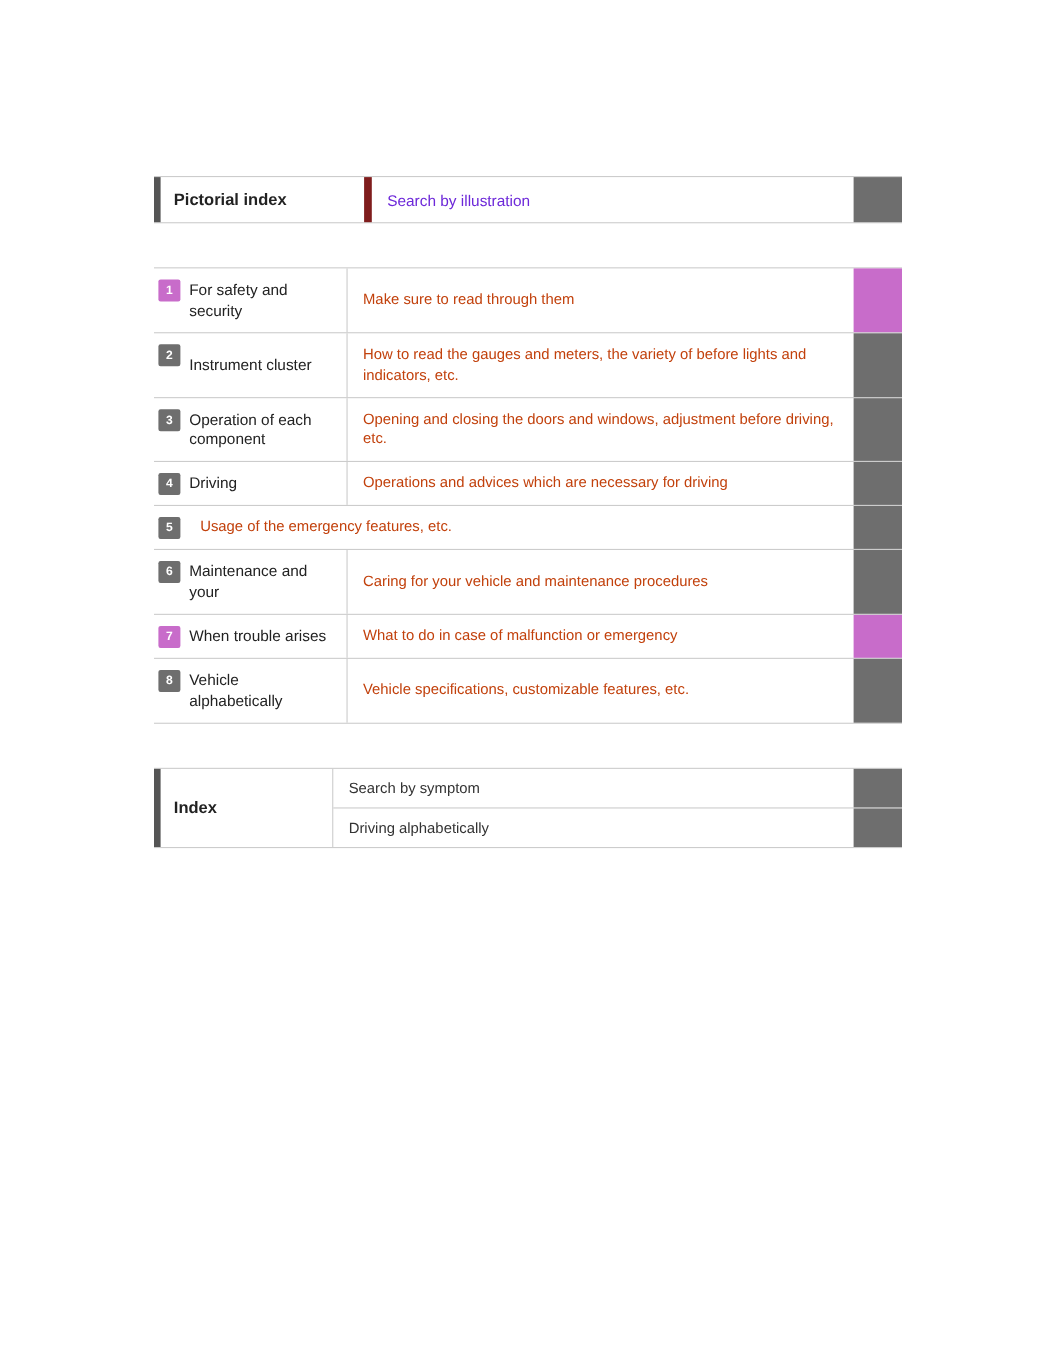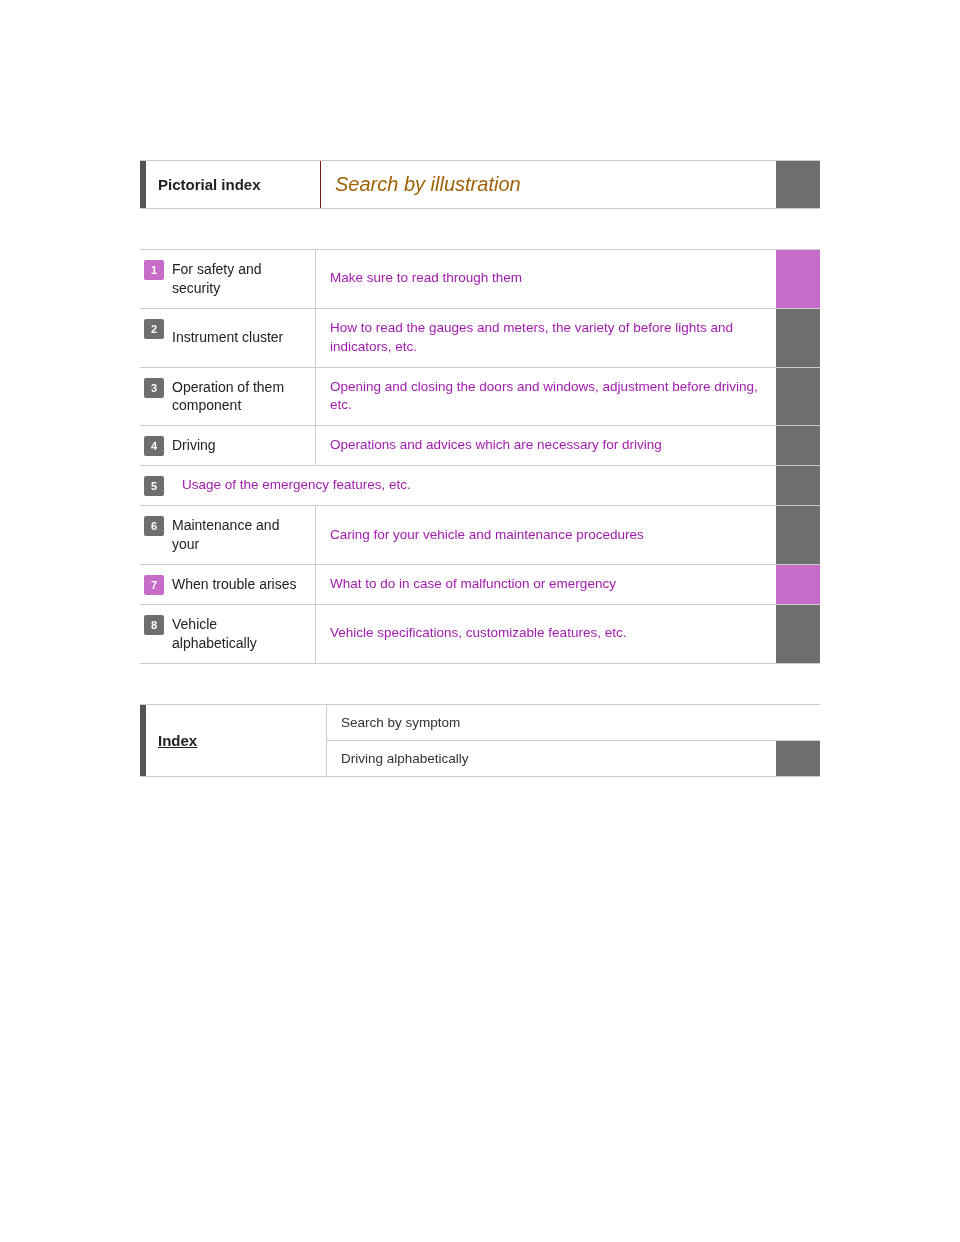--- a/index.html
+++ b/index.html
@@ -34,37 +34,36 @@
       border-bottom: 1px solid #ccc;
     }
 
     .header-left-bar {
       width: 6px;
       background: #555;
       flex-shrink: 0;
     }
 
     .header-title-cell {
-      width: 175px;
+      width: 192px;
       padding: 12px 12px;
       font-weight: bold;
       font-size: 15px;
-      border-right: 1px solid #7f1d1d;
+      border-right: 7px solid #7f1d1d;
       display: flex;
       align-items: center;
     }
 
     .header-desc-cell {
       flex: 1;
       padding: 12px 14px;
       display: flex;
       align-items: center;
-      font-size: 20px;
-      color: #a16207;
-      font-style: italic;
+      font-size: 14px;
+      color: #6d28d9;
     }
 
     .header-right-box {
       width: 44px;
       background: #6e6e6e;
       flex-shrink: 0;
     }
 
     
     .main-table-section {
@@ -113,21 +112,21 @@
       align-items: center;
       line-height: 1.35;
     }
 
     .chapter-desc-cell {
       flex: 1;
       padding: 10px 14px;
       display: flex;
       align-items: center;
       font-size: 13.5px;
-      color: #a21caf;
+      color: #c2410c;
       line-height: 1.4;
     }
 
     .chapter-right-box {
       width: 44px;
       flex-shrink: 0;
     }
 
     
     .index-section {
@@ -142,45 +141,43 @@
       border-bottom: 1px solid #ccc;
     }
 
     .index-left-bar {
       width: 6px;
       background: #555;
       flex-shrink: 0;
     }
 
     .index-title-cell {
-      width: 181px;
+      width: 157px;
       padding: 12px 12px;
       font-weight: bold;
       font-size: 15px;
       border-right: 1px solid #ccc;
       display: flex;
       align-items: center;
-      text-decoration: underline;
     }
 
     .index-rows-col {
       flex: 1;
       display: flex;
       flex-direction: column;
     }
 
     .index-sub-row {
       display: flex;
       align-items: stretch;
       flex: 1;
     }
 
     .index-sub-row:first-child {
       border-bottom: 1px solid #ccc;
-      flex-direction: column;
     }
 
     .index-sub-label {
       flex: 1;
       padding: 10px 14px;
       font-size: 13.5px;
       color: #333;
       display: flex;
       align-items: center;
     }
@@ -219,21 +216,21 @@
         <div class="chapter-num-badge" style="background:#6e6e6e;">2</div>
       </div>
       <div class="chapter-title-cell">Instrument cluster</div>
       <div class="chapter-desc-cell">How to read the gauges and meters, the variety of before lights and indicators, etc.</div>
       <div class="chapter-right-box" style="background:#6e6e6e;"></div>
     </div>
       <div class="chapter-row">
       <div class="chapter-num-cell">
         <div class="chapter-num-badge" style="background:#6e6e6e;">3</div>
       </div>
-      <div class="chapter-title-cell">Operation of them component</div>
+      <div class="chapter-title-cell">Operation of each component</div>
       <div class="chapter-desc-cell">Opening and closing the doors and windows, adjustment before driving, etc.</div>
       <div class="chapter-right-box" style="background:#6e6e6e;"></div>
     </div>
       <div class="chapter-row">
       <div class="chapter-num-cell">
         <div class="chapter-num-badge" style="background:#6e6e6e;">4</div>
       </div>
       <div class="chapter-title-cell">Driving</div>
       <div class="chapter-desc-cell">Operations and advices which are necessary for driving</div>
       <div class="chapter-right-box" style="background:#6e6e6e;"></div>

